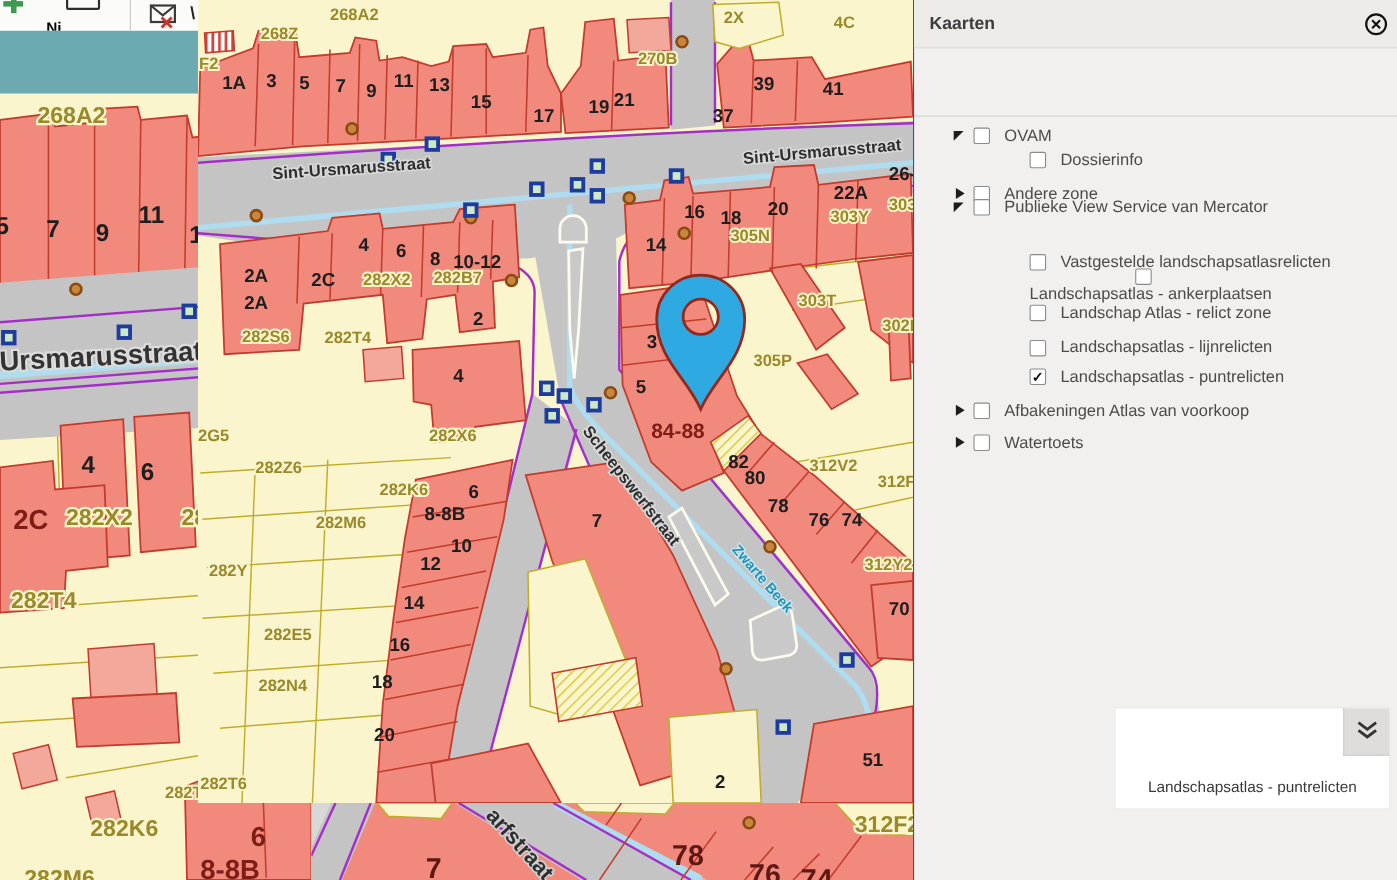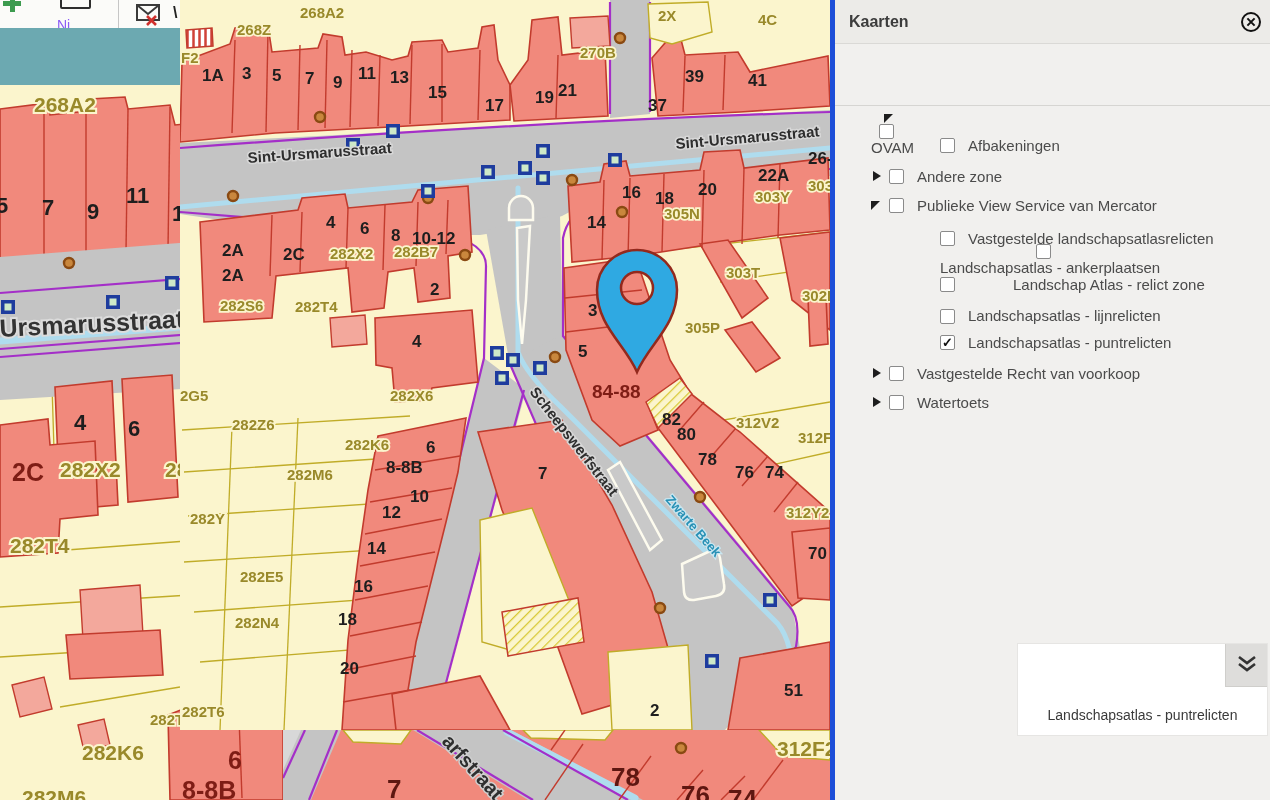--- a/index.html
+++ b/index.html
@@ -46,28 +46,28 @@
   .t-street{font-weight:bold;font-size:15px;fill:#2E2E2E;stroke:#D8D8D8;stroke-width:3;paint-order:stroke}
   .t-street-lg{font-weight:bold;font-size:25px;fill:#333;stroke:#DCDCDC;stroke-width:4;paint-order:stroke}
   .t-streetdark{font-weight:bold;font-size:20px;fill:#2F2F2F;stroke:#CFCFCF;stroke-width:3;paint-order:stroke}
   .t-stream{font-weight:bold;font-size:13px;fill:#2790B5;stroke:#C9E6F0;stroke-width:2.5;paint-order:stroke}
   .pin{fill:var(--pinBlue);stroke:var(--pinStroke);stroke-width:2.5;fill-rule:evenodd}
 
   
   #toolbar{position:absolute;left:0;top:0;width:180px;height:28px;background:#FBFBF9;overflow:hidden}
   #tb-plus{position:absolute;left:2px;top:-7px}
   #tb-square{position:absolute;left:60px;top:-9px;width:31px;height:18px;border:2px solid #2E2E2E;border-radius:2px;background:transparent}
-  #tb-ni{position:absolute;left:57px;top:17px;font-size:14px;color:#8b5cf6;font-weight:normal}
+  #tb-ni{position:absolute;left:42px;top:17px;font-size:14px;color:#000000;font-weight:bold}
   #tb-sep{position:absolute;left:118px;top:0;width:1px;height:28px;background:#C6C6C6}
   #tb-mail{position:absolute;left:136px;top:2px}
   #tb-slash{position:absolute;left:173px;top:4px;font-size:16px;color:#222;font-weight:bold}
   #teal-band{position:absolute;left:0;top:28px;width:180px;height:57px;background:var(--teal)}
 
   
-  #panel{position:absolute;left:830px;top:0;width:440px;height:800px;background:var(--panelBg);border-left:5px solid #1d4ed8}
+  #panel{position:absolute;left:830px;top:0;width:440px;height:800px;background:var(--panelBg);border-left:1px solid #1d4ed8}
   #panel-header{position:absolute;left:0;top:0;width:100%;height:44px;background:var(--panelHeaderBg);border-bottom:1px solid #DAD9D6}
   #panel-title{position:absolute;left:14px;top:13px;font-size:16px;font-weight:bold;color:#3C3C3C}
   #panel-close{position:absolute;right:8px;top:11px;width:22px;height:22px;cursor:pointer}
   #panel-divider{position:absolute;left:0;top:105px;width:100%;height:1px;background:var(--panelBorder)}
   .tree-row{position:absolute;height:22px;display:flex;align-items:center;font-size:15px;color:var(--panelText);white-space:nowrap}
   .tw{width:12px;height:12px;margin-right:6px;display:inline-block;position:relative;flex:none}
   .arrow-exp{width:0;height:0;border-top:9px solid #1D1D1D;border-right:9px solid transparent;position:absolute;top:2px;left:0}
   .arrow-col{width:0;height:0;border-left:8px solid #1D1D1D;border-top:5px solid transparent;border-bottom:5px solid transparent;position:absolute;top:1px;left:2px}
   .cb{width:15px;height:15px;border:1px solid #8A8A8A;background:#fff;border-radius:2px;margin-right:13px;flex:none;
       display:flex;align-items:center;justify-content:center;font-size:13px;font-weight:bold;color:#111;line-height:1}
@@ -482,71 +482,71 @@
     <div id="panel-header">
       <span id="panel-title">Kaarten</span>
       <svg id="panel-close" viewBox="0 0 22 22">
         <circle cx="11" cy="11" r="9" fill="none" stroke="#111" stroke-width="2"></circle>
         <path d="M7.4,7.4 L14.6,14.6 M14.6,7.4 L7.4,14.6" stroke="#111" stroke-width="2" fill="none"></path>
       </svg>
     </div>
     <div id="panel-divider"></div>
 
     <div id="layer-tree">
-        <div class="tree-row" style="top: 112px; left: 36px; flex-direction: column;">
+        <div class="tree-row" style="top: 112px; left: 36px;">
           <span class="tw">
             <span class="arrow-exp"></span>
           </span>
           <span class="cb"></span>
           <span>OVAM</span>
         </div>
         <div class="tree-row" style="top: 134px; left: 105px;">
           <span class="cb"></span>
-          <span>Afbakeningen</span>
+          <span>Dossierinfo</span>
         </div>
         <div class="tree-row" style="top: 165px; left: 36px;">
           <span class="tw">
             <span class="arrow-col"></span>
           </span>
           <span class="cb"></span>
           <span>Andere zone</span>
         </div>
-        <div class="tree-row" style="top: 194px; left: 36px;">
+        <div class="tree-row" style="top: 177px; left: 36px;">
           <span class="tw">
             <span class="arrow-exp"></span>
           </span>
           <span class="cb"></span>
           <span>Publieke View Service van Mercator</span>
         </div>
         <div class="tree-row" style="top: 227px; left: 105px;">
           <span class="cb"></span>
           <span>Vastgestelde landschapsatlasrelicten</span>
         </div>
         <div class="tree-row" style="top: 244px; left: 105px; flex-direction: column;">
           <span class="cb"></span>
           <span>Landschapsatlas - ankerplaatsen</span>
         </div>
-        <div class="tree-row" style="top: 273px; left: 105px; gap: 45px;">
+        <div class="tree-row" style="top: 273px; left: 105px;">
           <span class="cb"></span>
           <span>Landschap Atlas - relict zone</span>
         </div>
         <div class="tree-row" style="top: 302px; left: 105px; align-items: flex-end;">
           <span class="cb"></span>
           <span>Landschapsatlas - lijnrelicten</span>
         </div>
         <div class="tree-row" style="top: 331px; left: 105px;">
           <span class="cb">✓</span>
           <span>Landschapsatlas - puntrelicten</span>
         </div>
         <div class="tree-row" style="top: 362px; left: 36px;">
           <span class="tw">
             <span class="arrow-col"></span>
           </span>
           <span class="cb"></span>
-          <span>Vastgestelde Recht van voorkoop</span>
+          <span>Afbakeningen Atlas van voorkoop</span>
         </div>
         <div class="tree-row" style="top: 391px; left: 36px;">
           <span class="tw">
             <span class="arrow-col"></span>
           </span>
           <span class="cb"></span>
           <span>Watertoets</span>
         </div>
       </div>
 

